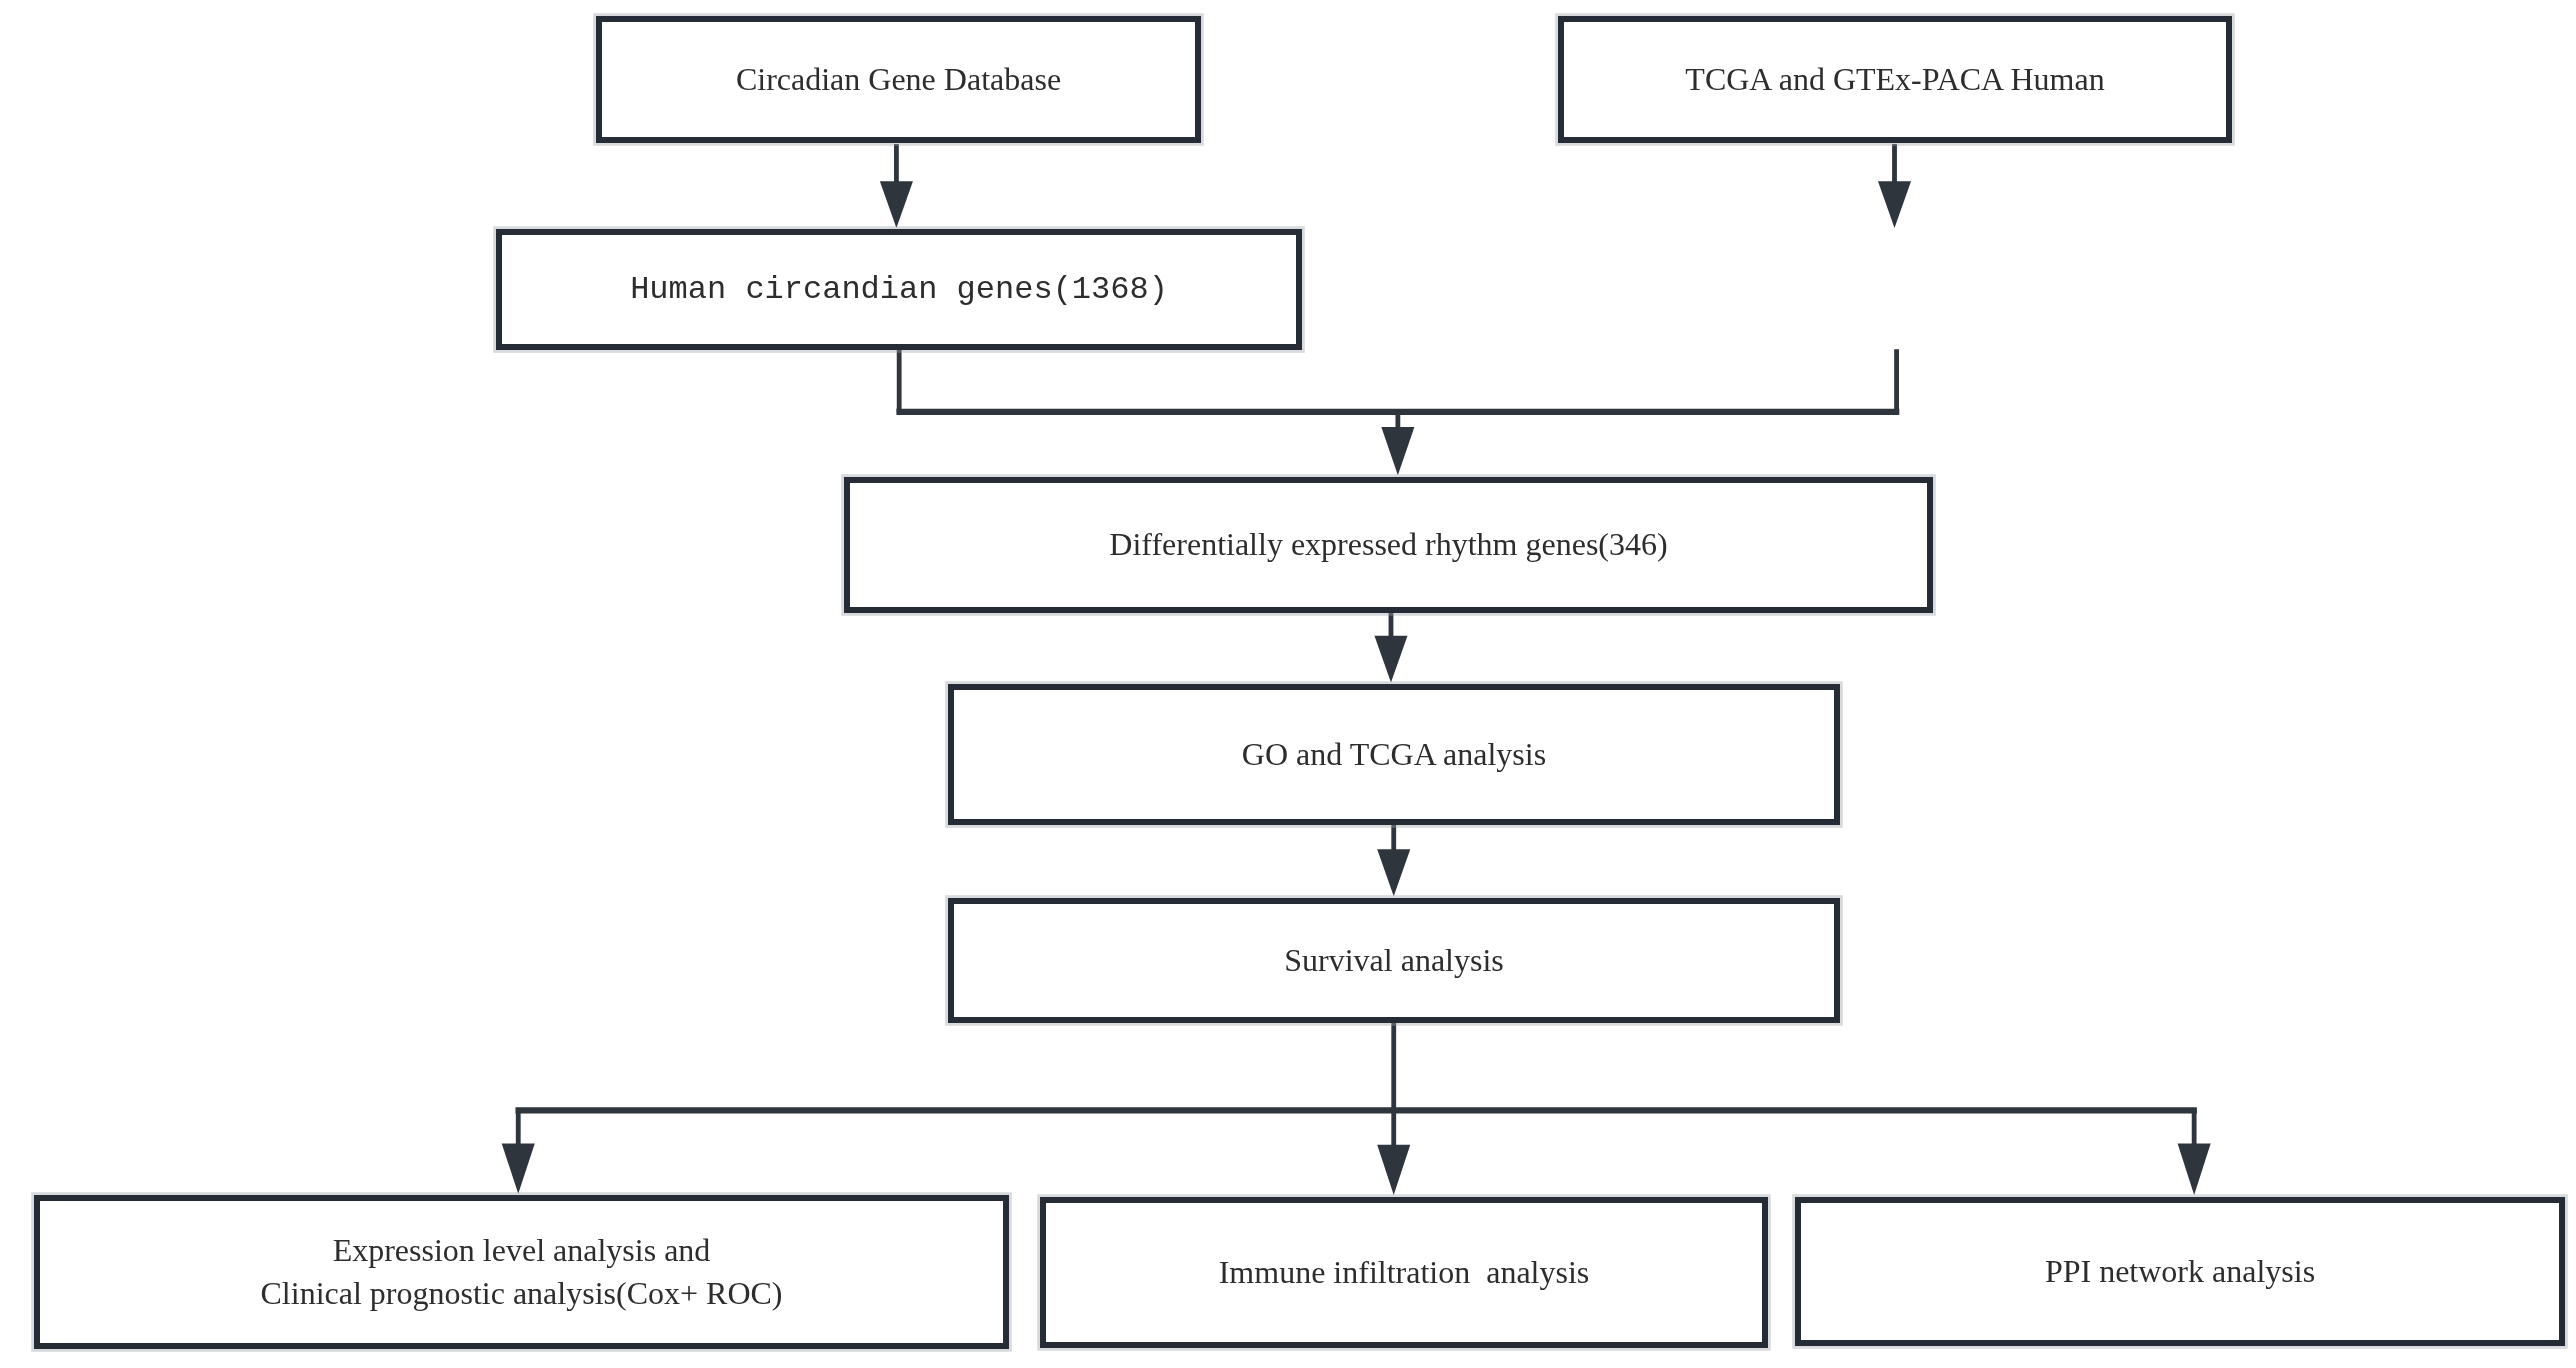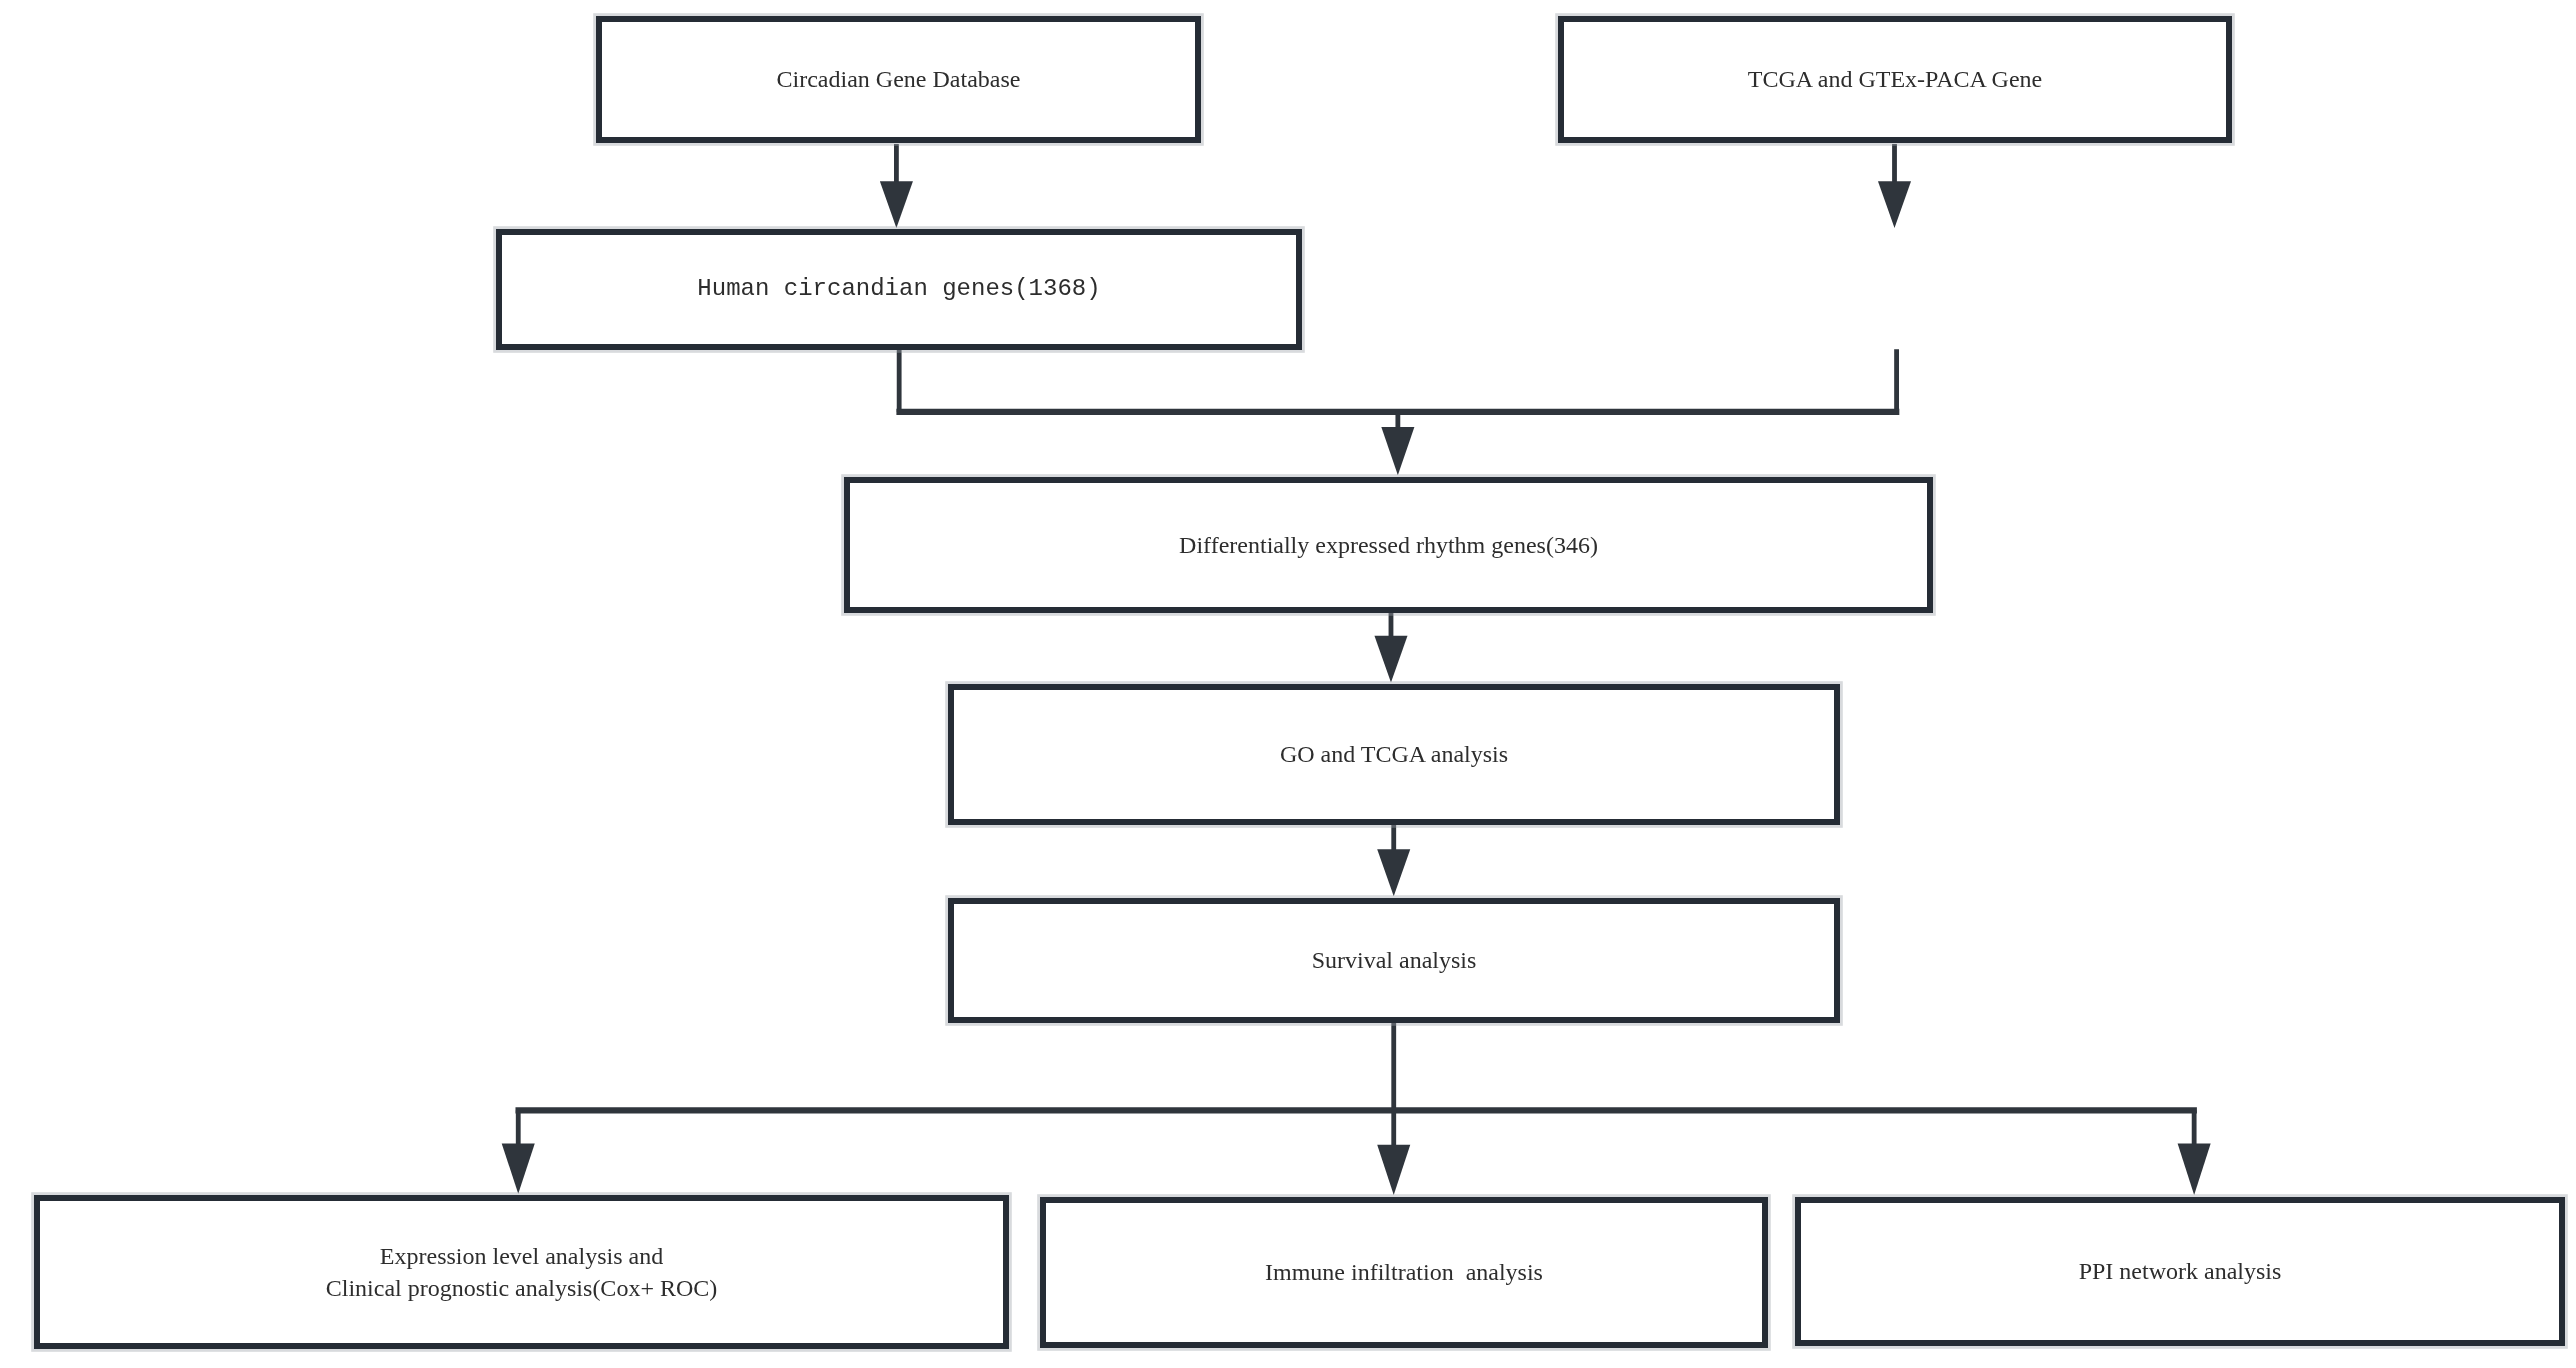--- a/index.html
+++ b/index.html
@@ -43,21 +43,21 @@
     position: absolute;
     background: #ffffff;
     border: 6.2px solid var(--border-color);
     box-shadow: 0 0 0 2.8px rgba(158, 163, 169, 0.40);
     display: flex;
     align-items: center;
     justify-content: center;
     text-align: center;
   }
   .node .label {
-    font-size: 24px;
+    font-size: 32px;
     line-height: 1.35;
     color: var(--text-color);
     white-space: pre-wrap;
     padding: 0 13.8px;
   }
 </style>
 </head>
 <body>
 
 <div class="canvas">
@@ -105,21 +105,21 @@
       <line class="conn" x1="3185" y1="1612" x2="3185" y2="1666"></line>
       <polygon class="arrowhead" points="3161,1660 3209,1660 3185,1735"></polygon>
     </g>
   </svg>
 
   <div class="node" style="left:596px; top:16px; width:605px; height:127px;">
     <span class="label">Circadian Gene Database</span>
   </div>
 
   <div class="node" style="left:1558px; top:16px; width:674px; height:127px;">
-    <span class="label">TCGA and GTEx-PACA Gene</span>
+    <span class="label">TCGA and GTEx-PACA Human</span>
   </div>
 
   <div class="node" style="left:496px; top:229px; width:806px; height:121px;font-family:Liberation Mono, monospace;">
     <span class="label">Human circandian genes(1368)</span>
   </div>
 
 
   <div class="node" style="left:844px; top:477px; width:1089px; height:136px;">
     <span class="label">Differentially expressed rhythm genes(346)</span>
   </div>

